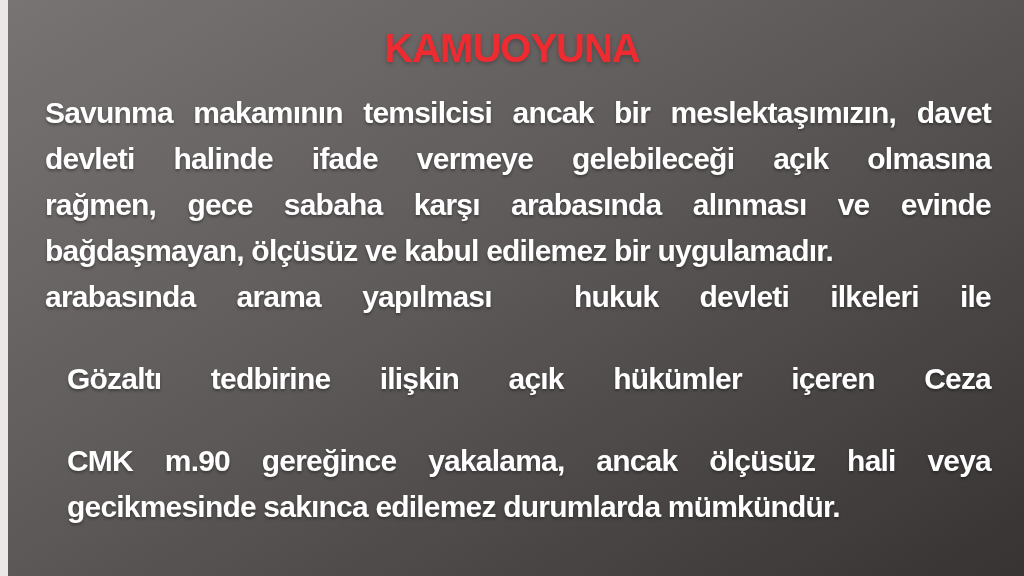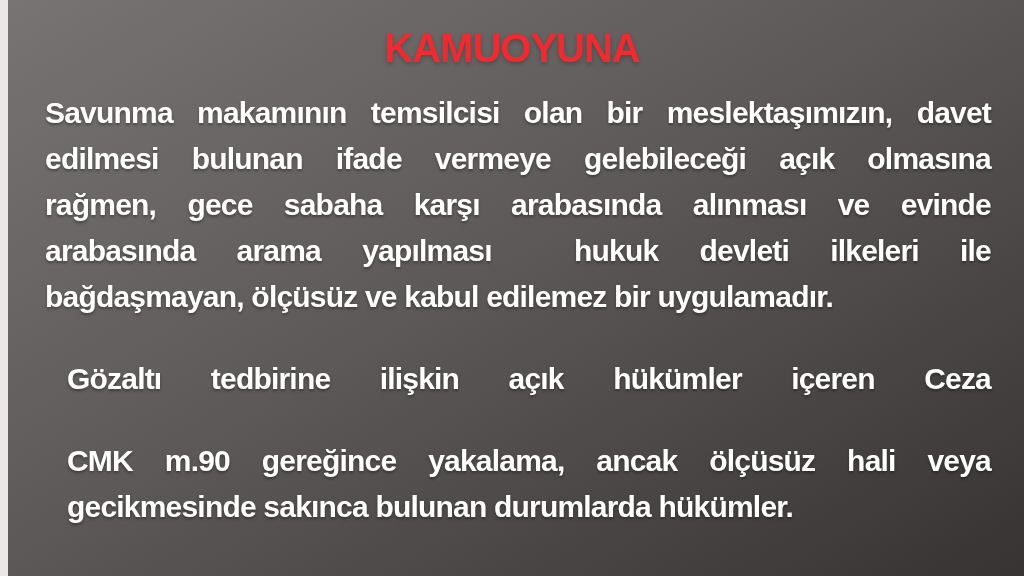--- a/index.html
+++ b/index.html
@@ -66,29 +66,29 @@
 </head>
 <body>
 
 <div class="slide" style="background: linear-gradient(149deg, rgb(120, 116, 115) 0%, rgb(94, 90, 89) 45%, rgb(54, 51, 50) 100%);">
   <div class="edge-strip" style="background: rgb(233, 232, 230);"></div>
 
   <h1 class="title" style="color: rgb(238, 43, 49);">KAMUOYUNA</h1>
 
   <div class="body-text" style="color: rgb(255, 255, 255);">
     <div class="para">
-      <div class="line j">Savunma makamının temsilcisi olan bir meslektaşımızın, davet</div>
-      <div class="line j">edilmesi bulunan ifade vermeye gelebileceği açık olmasına</div>
+      <div class="line j">Savunma makamının temsilcisi ancak bir meslektaşımızın, davet</div>
+      <div class="line j">devleti halinde ifade vermeye gelebileceği açık olmasına</div>
       <div class="line j">rağmen, gece sabaha karşı arabasında alınması ve evinde</div>
+      <div class="line">bağdaşmayan, ölçüsüz ve kabul edilemez bir uygulamadır.</div>
       <div class="line j">arabasında arama yapılması &nbsp;hukuk devleti ilkeleri ile</div>
-      <div class="line">bağdaşmayan, ölçüsüz ve kabul edilemez bir uygulamadır.</div>
     </div>
 
     <div class="para">
       <div class="line j">Gözaltı tedbirine ilişkin açık hükümler içeren Ceza</div>
     </div>
 
     <div class="para">
       <div class="line j">CMK m.90 gereğince yakalama, ancak ölçüsüz hali veya</div>
-      <div class="line">gecikmesinde sakınca bulunan durumlarda hükümler.</div>
+      <div class="line">gecikmesinde sakınca edilemez durumlarda mümkündür.</div>
     </div>
   </div>
 </div>
 
 </body></html>

